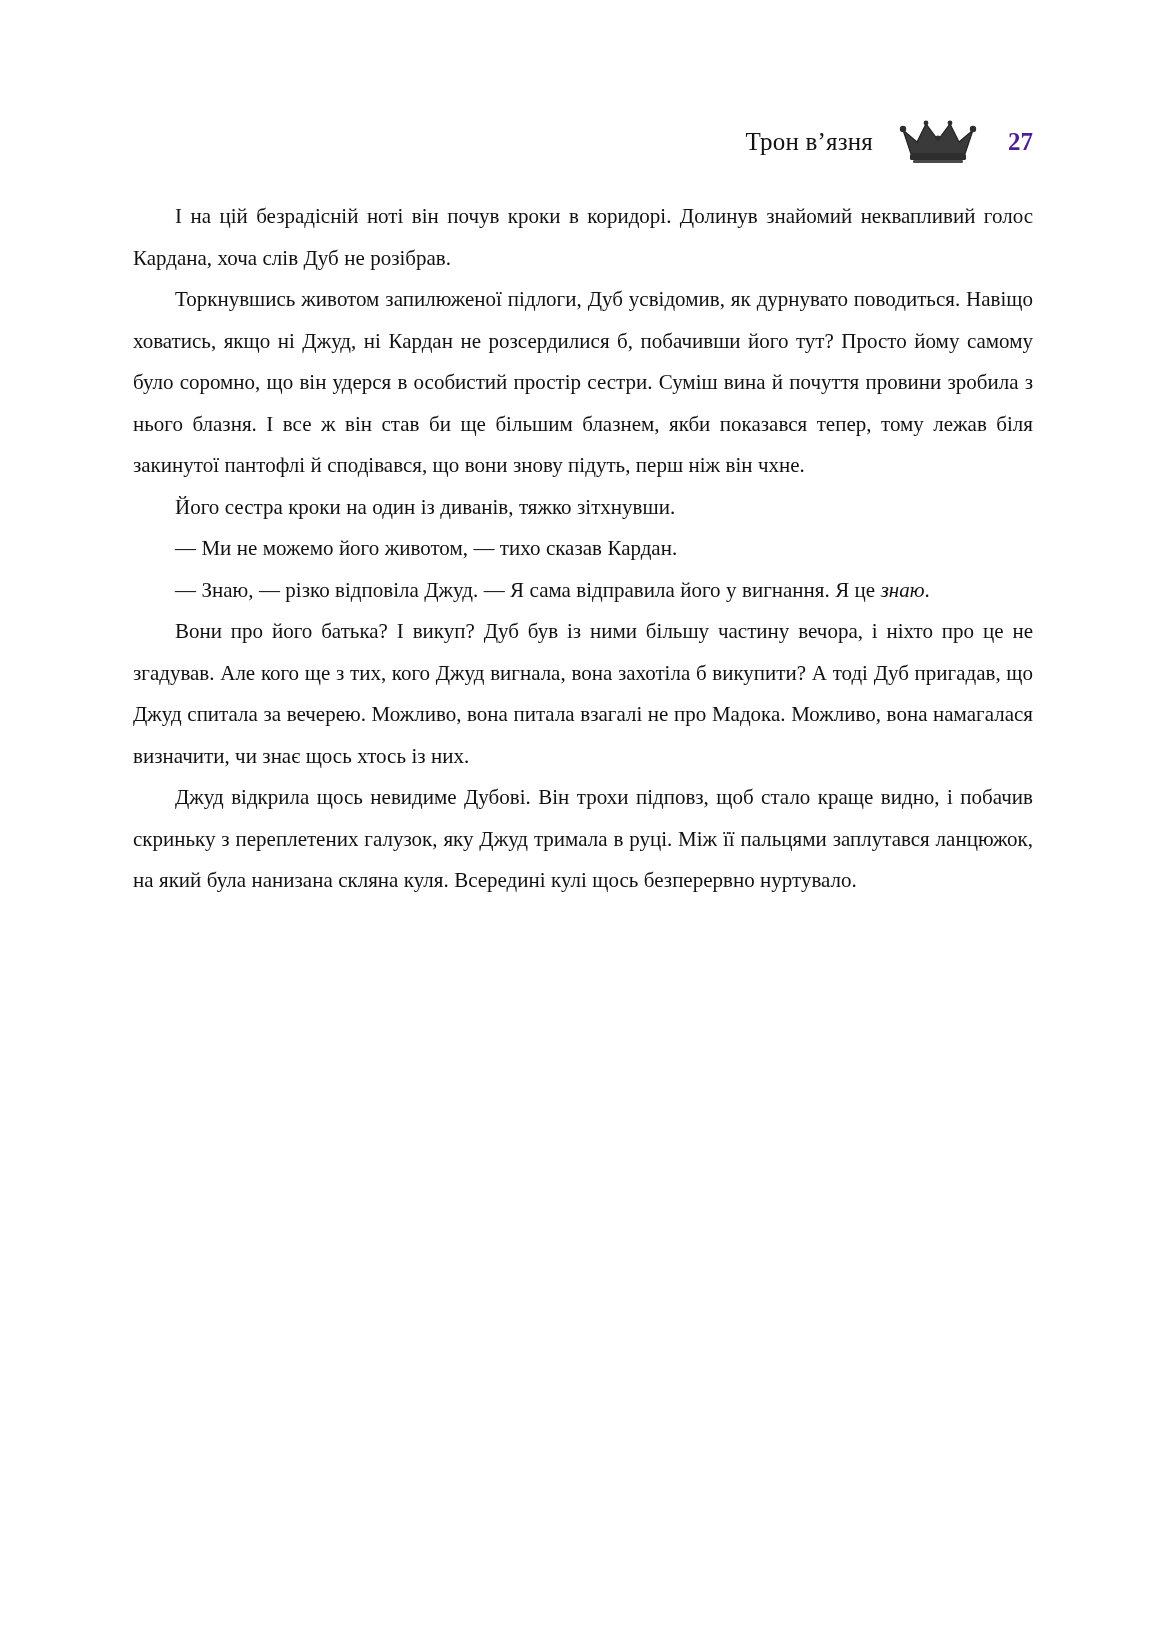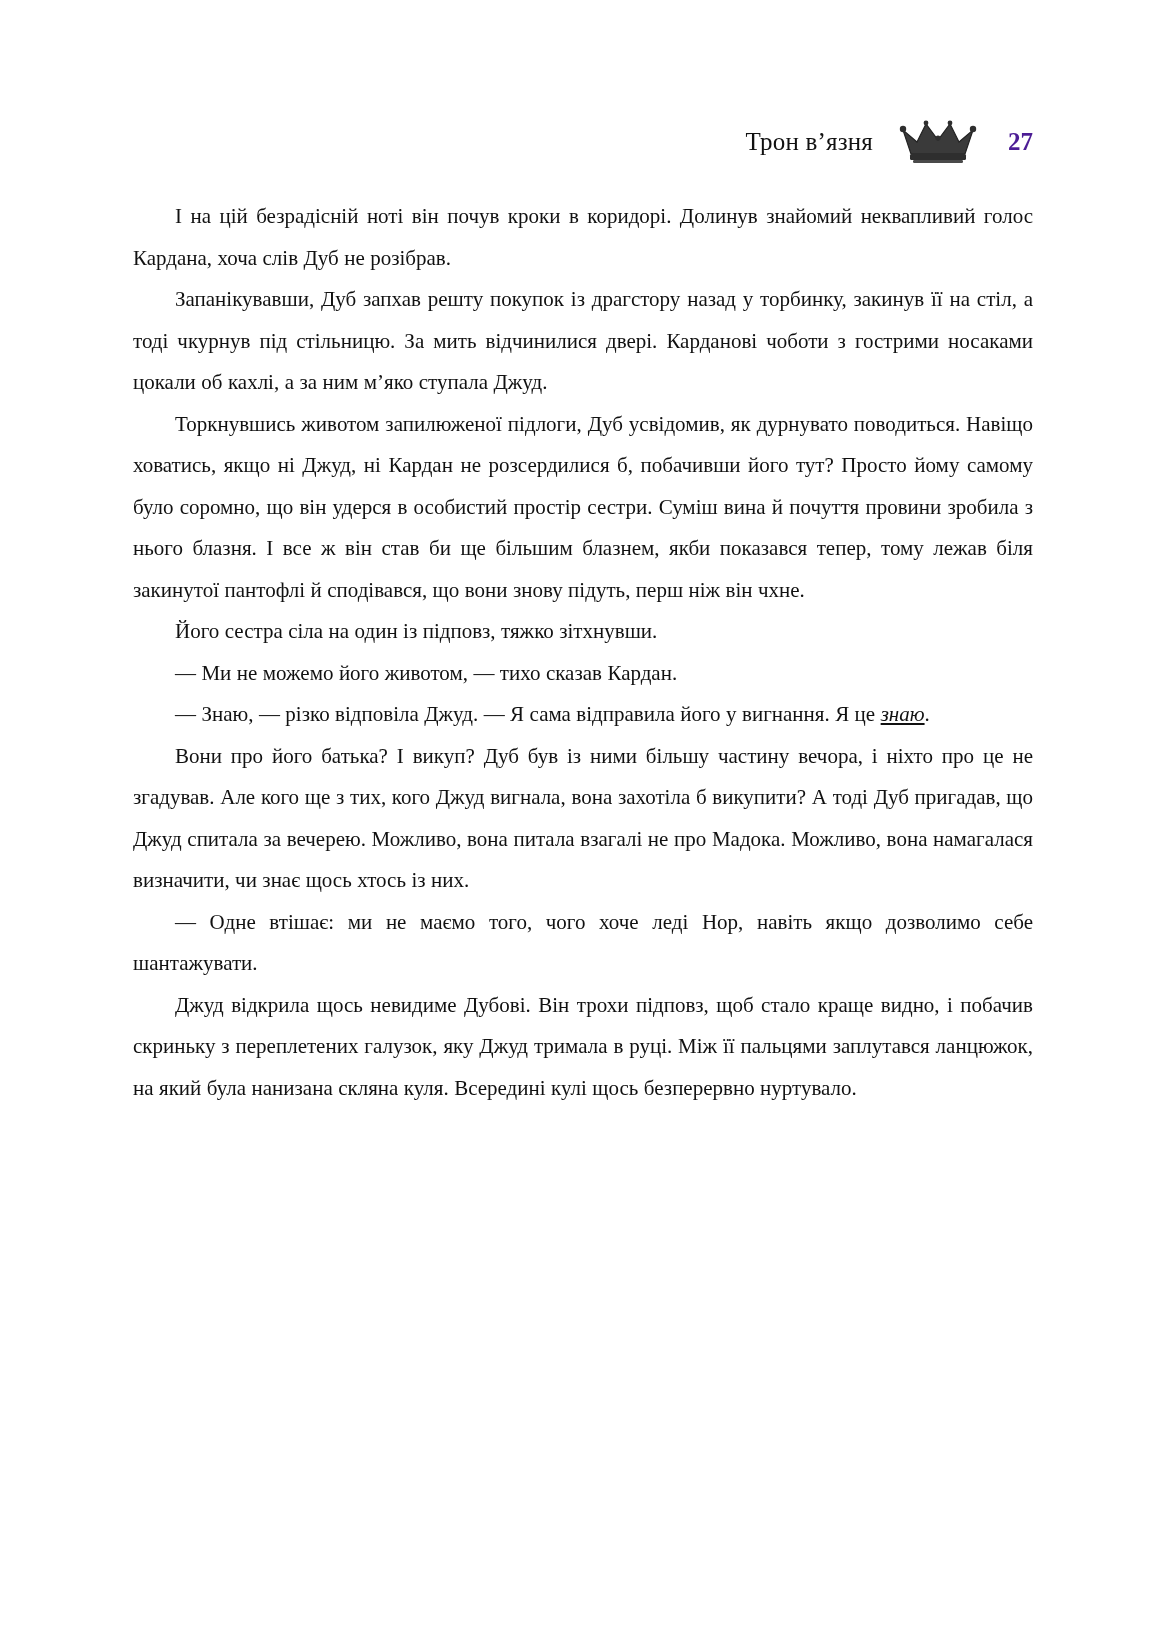--- a/index.html
+++ b/index.html
@@ -58,21 +58,20 @@
     margin: 0;
     font-size: 21px;
     line-height: 41.5px;
     text-align: justify;
     text-indent: 42px;
     hyphens: manual;
     word-spacing: 0.2px;
   }
   .body-text p em {
     font-style: italic;
-    text-decoration: underline;
   }
 </style>
 </head>
 <body>
 
 <div class="page">
 
   <div class="header">
     <span class="header-title">Трон в’язня</span>
     <span class="crown-icon">
@@ -87,25 +86,23 @@
           <circle cx="51" cy="7" r="2.4" fill="#2e2e2e"></circle>
           <circle cx="27" cy="7" r="2.4" fill="#2e2e2e"></circle>
         </g>
       </svg>
     </span>
     <span class="page-number">27</span>
   </div>
 
   <div class="body-text">
     <p>І на цій безрадісній ноті він почув кроки в коридорі. Долинув знайомий неквапливий голос Кардана, хоча слів Дуб не розібрав.</p>
-    <p>Запанікувавши, Дуб запхав решту покупок із драгстору назад у торбинку, закинув її на стіл, а тоді чкурнув під стільницю. За мить відчинилися двері. Карданові чоботи з гострими носаками цокали об кахлі, а за ним м’яко ступала Джуд.</p>
     <p>Торкнувшись животом запилюженої підлоги, Дуб усвідомив, як дурнувато поводиться. Навіщо ховатись, якщо ні Джуд, ні Кардан не розсердилися б, побачивши його тут? Просто йому самому було соромно, що він удерся в особистий простір сестри. Суміш вина й почуття провини зробила з нього блазня. І все ж він став би ще більшим блазнем, якби показався тепер, тому лежав біля закинутої пантофлі й сподівався, що вони знову підуть, перш ніж він чхне.</p>
-    <p>Його сестра сіла на один із підповз, тяжко зітхнувши.</p>
+    <p>Його сестра кроки на один із диванів, тяжко зітхнувши.</p>
     <p>— Ми не можемо його животом, — тихо сказав Кардан.</p>
     <p>
       <span>— Знаю, — різко відповіла Джуд. — Я сама відправила його у вигнання. Я це <em>знаю</em>.</span>
     </p>
     <p>Вони про його батька? І викуп? Дуб був із ними більшу частину вечора, і ніхто про це не згадував. Але кого ще з тих, кого Джуд вигнала, вона захотіла б викупити? А тоді Дуб пригадав, що Джуд спитала за вечерею. Можливо, вона питала взагалі не про Мадока. Можливо, вона намагалася визначити, чи знає щось хтось із них.</p>
-    <p>— Одне втішає: ми не маємо того, чого хоче леді Нор, навіть якщо дозволимо себе шантажувати.</p>
     <p>Джуд відкрила щось невидиме Дубові. Він трохи підповз, щоб стало краще видно, і побачив скриньку з переплетених галузок, яку Джуд тримала в руці. Між її пальцями заплутався ланцюжок, на який була нанизана скляна куля. Всередині кулі щось безперервно нуртувало.</p>
   </div>
 
 </div>
 
 </body></html>

